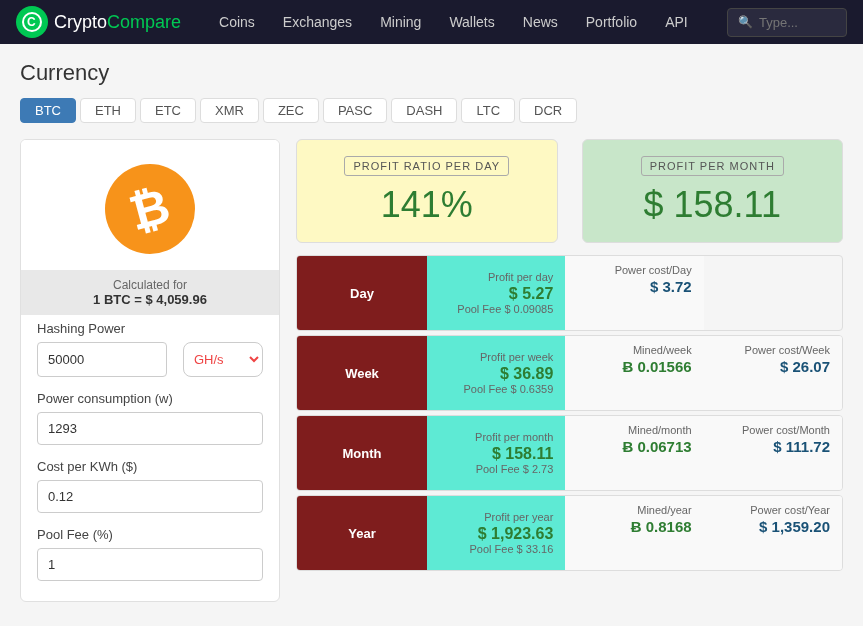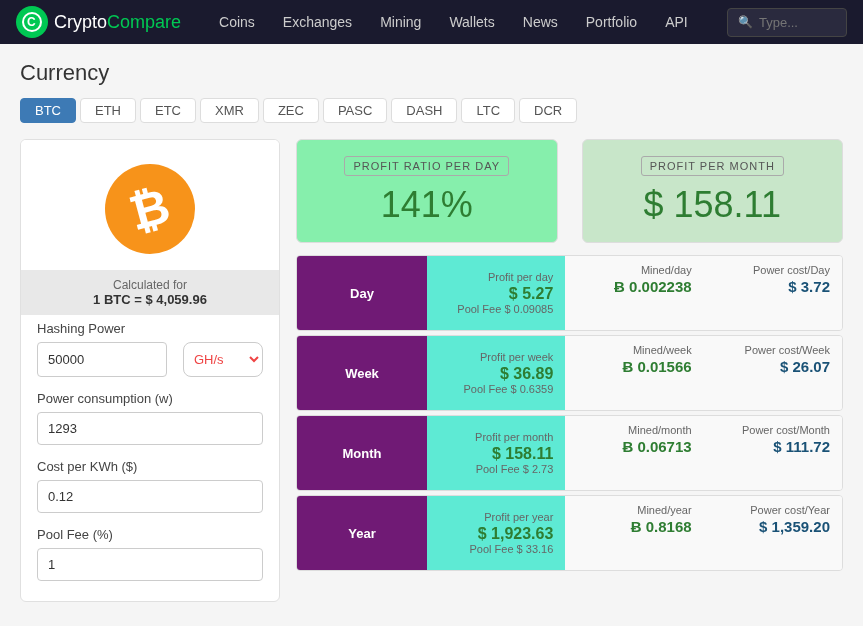--- a/index.html
+++ b/index.html
@@ -132,21 +132,21 @@
 
     
     .summary-cards { display: flex; gap: 0; margin-bottom: 12px; }
     .summary-card {
       flex: 1;
       border-radius: 6px;
       padding: 16px 20px;
       border: 1px solid #ddd;
     }
     .summary-card.left-card {
-      background: #86efac;
+      background: #fef9c3;
       margin-right: 24px;
       text-align: center;
     }
     .summary-card.right-card {
       background: #c8e6c9;
       text-align: center;
     }
     .summary-label {
       font-size: 11px;
       color: #555;
@@ -158,21 +158,21 @@
       border-radius: 3px;
       margin-bottom: 8px;
     }
     .summary-value {
       font-size: 36px;
       color: #2e7d32;
       font-weight: 300;
     }
     .data-row { display: grid; grid-template-columns: 130px 1fr 1fr 1fr; border: 1px solid #ddd; margin-bottom: 4px; border-radius: 4px; overflow: hidden; }
     .period-cell {
-      background: #701a75;
+      background: #7f1d1d;
       color: #fff;
       display: flex;
       align-items: center;
       justify-content: center;
       padding: 10px;
       font-size: 13px;
       font-weight: bold;
     }
     .profit-cell {
       background: #5eead4;
@@ -289,24 +289,20 @@
 
       <div>
 
         <div class="data-row">
           <div class="period-cell">Day</div>
           <div class="profit-cell">
             <div class="cell-label">Profit per day</div>
             <div class="cell-value">$ 5.27</div>
             <div class="cell-fee">Pool Fee $ 0.09085</div>
           </div>
-          <div class="mined-cell">
-            <div class="cell-label">Mined/day</div>
-            <div class="cell-value-mined">Ƀ 0.002238</div>
-          </div>
           <div class="power-cell">
             <div class="cell-label">Power cost/Day</div>
             <div class="cell-value-power">$ 3.72</div>
           </div>
         </div>
 
         <div class="data-row">
           <div class="period-cell">Week</div>
           <div class="profit-cell">
             <div class="cell-label">Profit per week</div>

